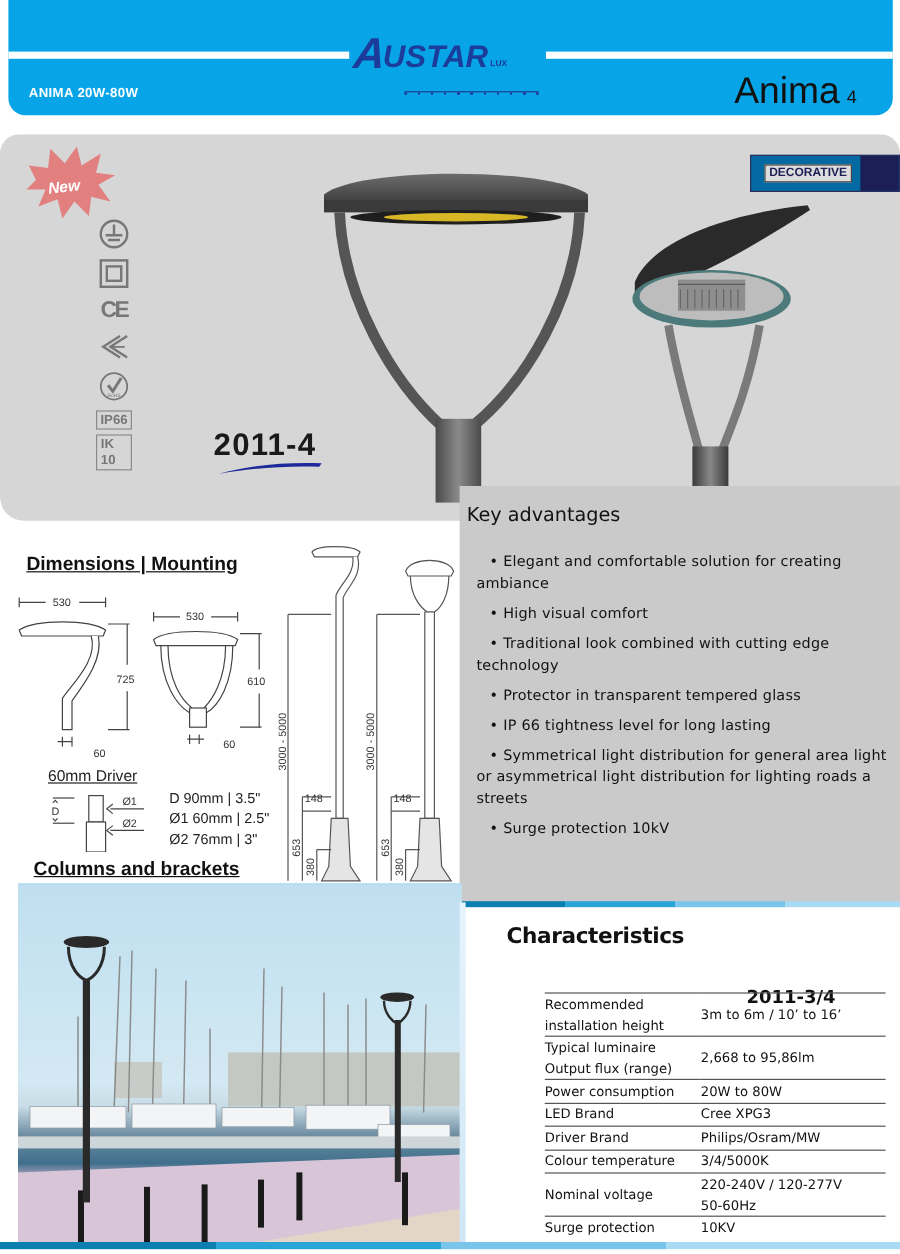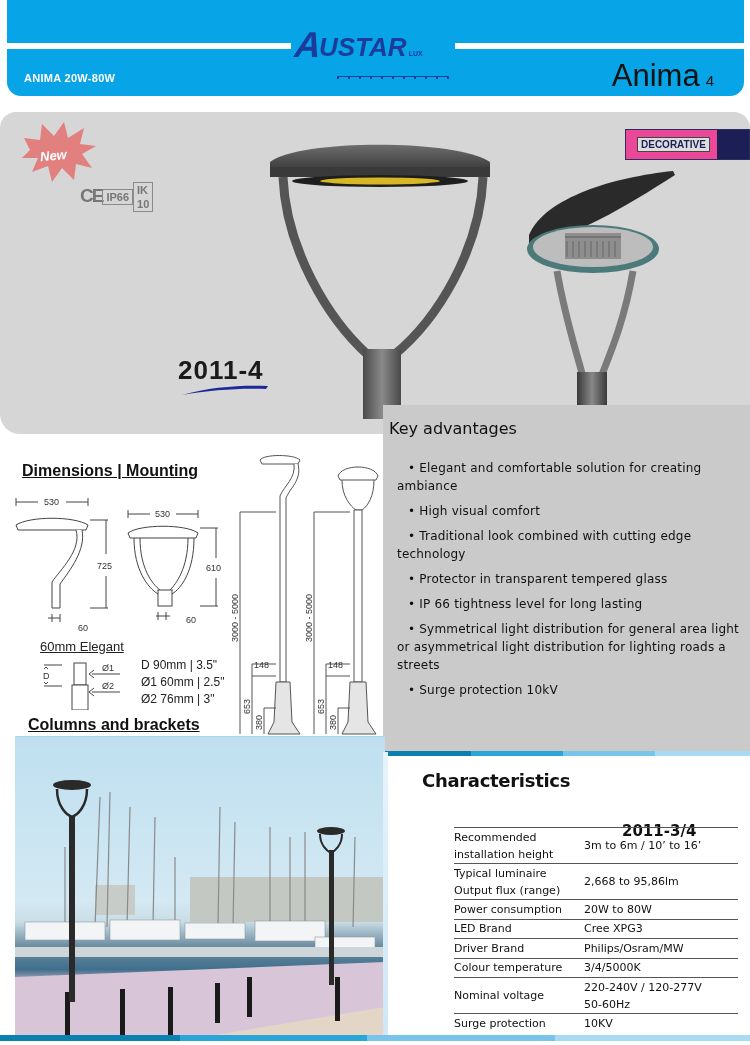--- a/index.html
+++ b/index.html
@@ -54,38 +54,38 @@
   }
   .new-badge {
     position: absolute; left: 22px; top: 8px; width: 76px; height: 64px;
   }
   .new-text {
     position: absolute; left: 24px; top: 29px; font-size: 13px; font-style: italic;
     font-weight: bold; color: #fff; transform: rotate(-6deg);
   }
   .cert-col {
     position: absolute; left: 80px; top: 70px; width: 30px;
-    display: flex; flex-direction: row; align-items: center;
+    display: flex; flex-direction: column; align-items: center;
   }
   .cert-icon { width: 26px; height: 26px; margin-bottom: 7px; color: #777; }
   .cert-ce { font-size: 19px; font-weight: bold; color: #777; letter-spacing: -2px; }
   .cert-box {
     border: 1.5px solid #8a8a8a; font-size: 11px; font-weight: bold; color: #777;
     padding: 0 3px; margin-bottom: 4px; line-height: 14px;
   }
   .model-code {
     position: absolute; left: 178px; top: 243px; font-size: 26px; font-weight: bold;
     color: #1a1a1a; letter-spacing: 1px;
   }
   .model-swoosh { position: absolute; left: 180px; top: 272px; }
   .lamp-main { position: absolute; left: 258px; top: 17px; }
   .lamp-open { position: absolute; left: 525px; top: 55px; }
   .decorative-tag {
     position: absolute; left: 625px; top: 17px; width: 125px; height: 31px;
-    border: 1px solid #2b2d5a; background: #ec4899;
+    border: 1px solid #2b2d5a; background: #0369a1;
   }
   .decorative-tag::after {
     content: ""; position: absolute; right: 0; top: 0; width: 32px; height: 100%; background: #1c1f55;
   }
   .decorative-label {
     position: absolute; left: 11px; top: 7px; border: 1px solid #444; padding: 1px 3px;
     font-size: 10px; font-weight: bold; color: #1c1f55; background: #ddd;
   }
 
   
@@ -315,21 +315,21 @@
     <line x1="200" y1="116" x2="218" y2="116" stroke="#444"></line>
   <line x1="216" y1="38" x2="216" y2="68" stroke="#444"></line>
     <line x1="216" y1="88" x2="216" y2="116" stroke="#444"></line>
   <text x="206" y="81" class="dim-label">610</text>
   <line x1="156" y1="126" x2="170" y2="126" stroke="#444"></line>
     <line x1="158" y1="122" x2="158" y2="130" stroke="#444"></line>
     <line x1="166" y1="122" x2="166" y2="130" stroke="#444"></line>
   <text x="186" y="133" class="dim-label">60</text>
 </svg>
 
-<div class="spigot-title">60mm Elegant</div>
+<div class="spigot-title">60mm Driver</div>
 <svg style="position:absolute;left:40px;top:660px;" width="100" height="50" viewBox="0 0 100 50">
   <line x1="4" y1="5" x2="22" y2="5" stroke="#444"></line>
     <line x1="4" y1="26" x2="22" y2="26" stroke="#444"></line>
   <polyline points="4,9 6,7 8,9" fill="none" stroke="#444"></polyline>
     <polyline points="4,22 6,24 8,22" fill="none" stroke="#444"></polyline>
   <text x="3" y="19" class="dim-label">D</text>
   <rect x="34" y="3" width="12" height="22" fill="#fff" stroke="#444"></rect>
   <rect x="32" y="25" width="16" height="25" fill="#fff" stroke="#444"></rect>
   <line x1="52" y1="14" x2="80" y2="14" stroke="#444"></line>
     <polyline points="54,10 49,14 54,18" fill="none" stroke="#444"></polyline>

